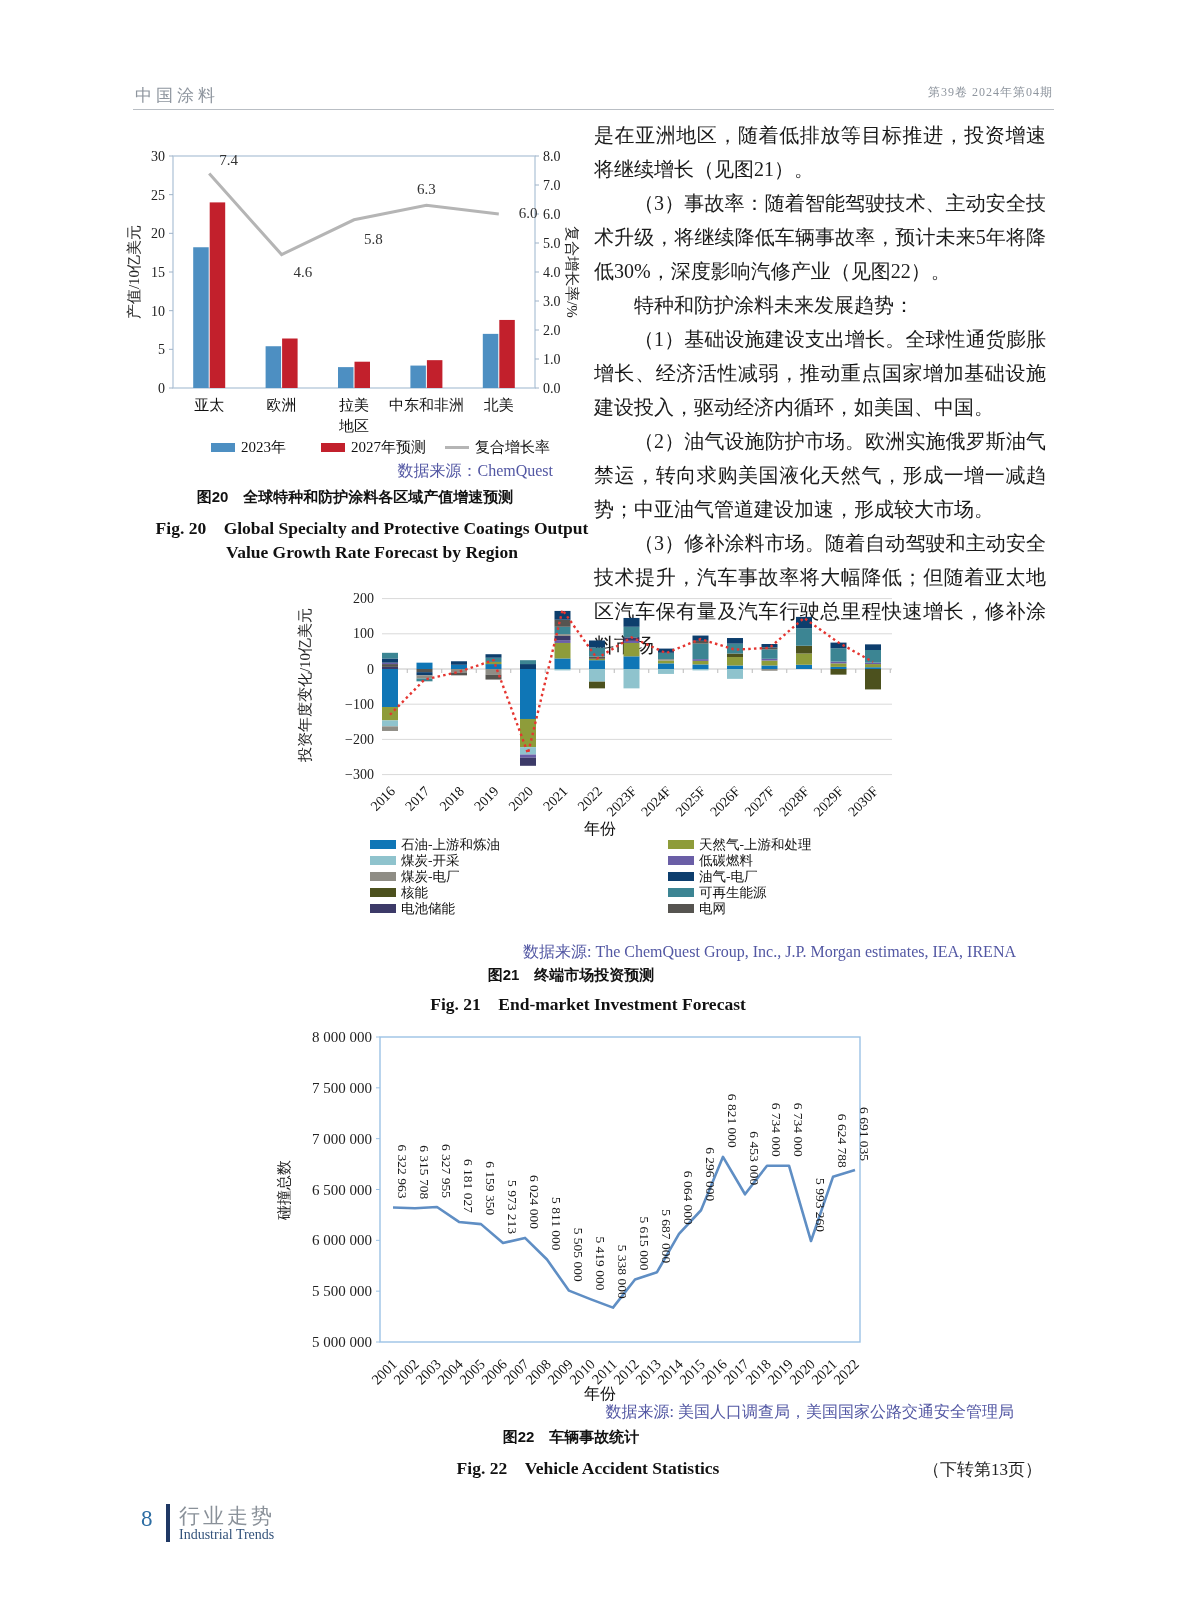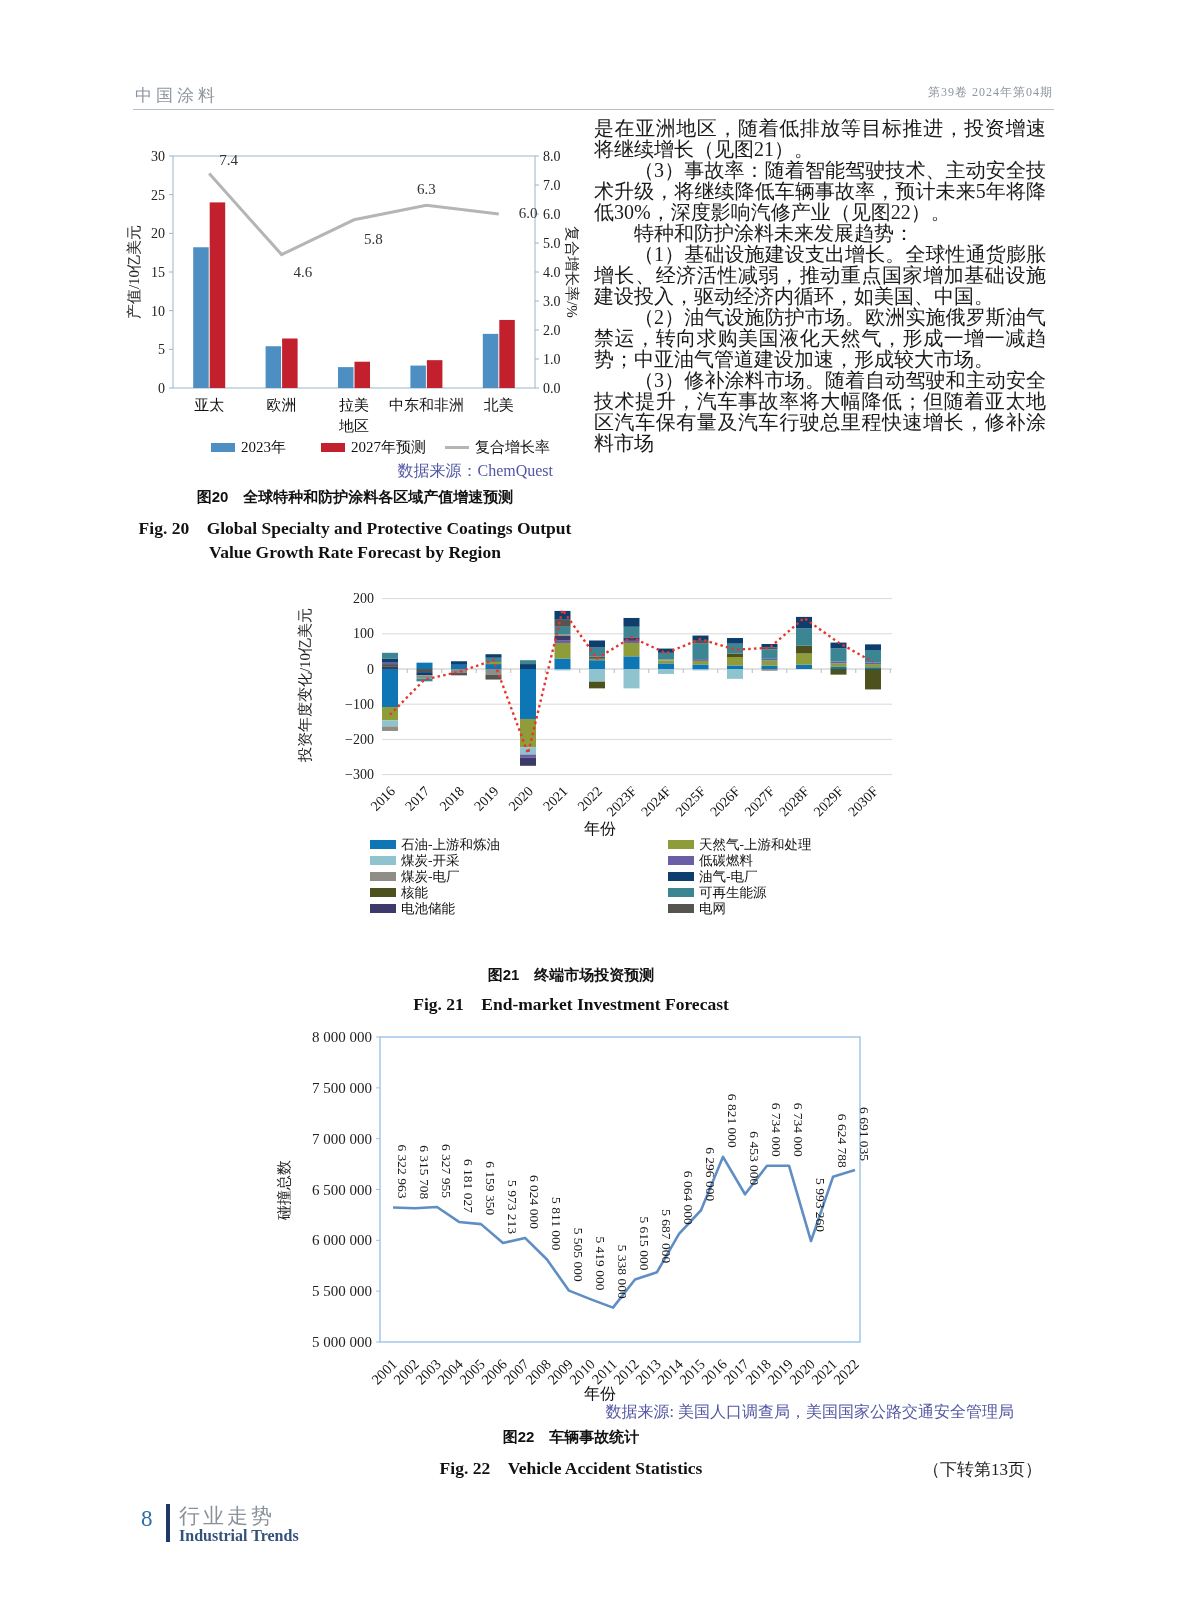--- a/index.html
+++ b/index.html
@@ -2,32 +2,32 @@
 <html><head>
 <meta charset="utf-8">
 <style>
   html,body{margin:0;padding:0;background:#e9e9e9;}
   .page{position:relative;width:1187px;height:1600px;background:#ffffff;margin:0 auto;
         font-family:"Liberation Serif","DejaVu Serif",serif;color:#1a1a1a;overflow:hidden;}
   .abs{position:absolute;}
   .hdr-left{left:135px;top:84px;font-size:17px;color:#8e959e;letter-spacing:4px;}
   .hdr-right{right:134px;top:84px;font-size:12px;color:#8e959e;letter-spacing:1px;}
   .hdr-rule{left:133px;top:109px;width:921px;height:0;border-top:1.5px solid #b9bec4;}
-  .body-col{left:594px;top:118px;width:452px;font-size:20px;line-height:21px;text-align:justify;}
+  .body-col{left:594px;top:118px;width:452px;font-size:20px;line-height:34px;text-align:justify;}
   .body-col p{margin:0;text-indent:2em;}
   .body-col p.noindent{text-indent:0;}
   .src{color:#5257a3;font-size:16px;}
   .cap-cn{font-family:"Liberation Sans","DejaVu Sans",sans-serif;font-weight:bold;font-size:15px;color:#111;text-align:center;}
-  .cap-en{font-weight:bold;font-size:17.5px;color:#111;text-align:center;}
+  .cap-en{font-weight:bold;font-size:17.5px;color:#111;text-align:center;margin-left:17px;}
   .cont-note{font-size:17px;color:#222;}
   svg text{font-family:"Liberation Serif","DejaVu Serif",serif;}
   .ftr-num{left:141px;top:1506px;font-size:23px;color:#2d6da3;}
   .ftr-bar{left:166px;top:1504px;width:3.5px;height:38px;background:#1f3864;}
   .ftr-cn{left:179px;top:1502px;font-size:21px;color:#8a9199;letter-spacing:3px;font-family:"Liberation Sans","DejaVu Sans",sans-serif;}
-  .ftr-en{left:179px;top:1527px;font-size:16px;color:#33527a;font-weight:bold;}
+  .ftr-en{left:179px;top:1527px;font-size:14px;color:#33527a;font-weight:normal;}
 </style>
 </head>
 <body>
 
 <div class="page">
 
   <div class="abs hdr-left">中国涂料</div>
   <div class="abs hdr-right">第39卷  2024年第04期</div>
   <div class="abs hdr-rule"></div>
 
@@ -269,20 +269,21 @@
       <rect x="398" y="284" width="26" height="9" fill="#6a5ea6"></rect>
       <text x="429" y="293" font-size="13.5" fill="#111">低碳燃料</text>
       <rect x="398" y="300" width="26" height="9" fill="#0d3e6d"></rect>
       <text x="429" y="309" font-size="13.5" fill="#111">油气-电厂</text>
       <rect x="398" y="316" width="26" height="9" fill="#3c8593"></rect>
       <text x="429" y="325" font-size="13.5" fill="#111">可再生能源</text>
       <rect x="398" y="332" width="26" height="9" fill="#565450"></rect>
       <text x="429" y="341" font-size="13.5" fill="#111">电网</text>
     </svg>
 
+  <div class="abs src" style="left:400px;top:942px;width:616px;text-align:right;">数据来源: The ChemQuest Group, Inc., J.P. Morgan estimates, IEA, IRENA</div>
   <div class="abs cap-cn" style="left:135px;top:966px;width:872px;">图21　终端市场投资预测</div>
   <div class="abs cap-en" style="left:135px;top:992px;width:872px;">Fig. 21　End-market Investment Forecast</div>
 
   <svg class="abs" style="left:265px;top:1005px;" width="610" height="402" viewBox="0 0 610 402" id="fig22-svg">
       <rect x="115" y="32" width="480" height="305" fill="none" stroke="#9cc2e5" stroke-width="1.4"></rect>
       <line x1="111" y1="32" x2="115" y2="32" stroke="#9cc2e5" stroke-width="1"></line>
       <text x="107" y="37" text-anchor="end" font-size="15" fill="#222">8 000 000</text>
       <line x1="111" y1="82.83333333333334" x2="115" y2="82.83333333333334" stroke="#9cc2e5" stroke-width="1"></line>
       <text x="107" y="87.83333333333334" text-anchor="end" font-size="15" fill="#222">7 500 000</text>
       <line x1="111" y1="133.66666666666669" x2="115" y2="133.66666666666669" stroke="#9cc2e5" stroke-width="1"></line>

